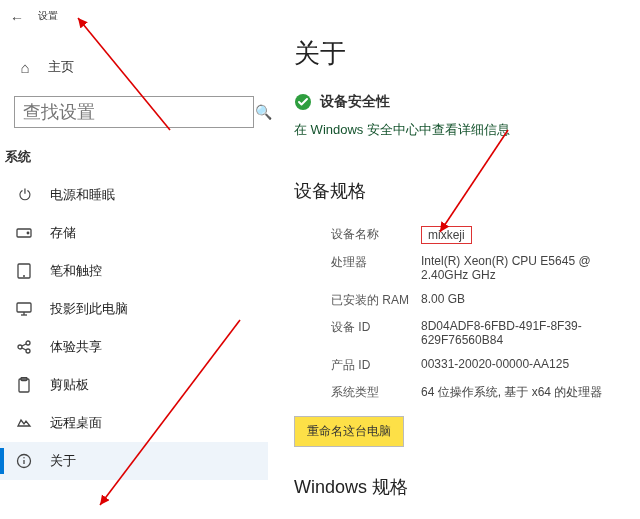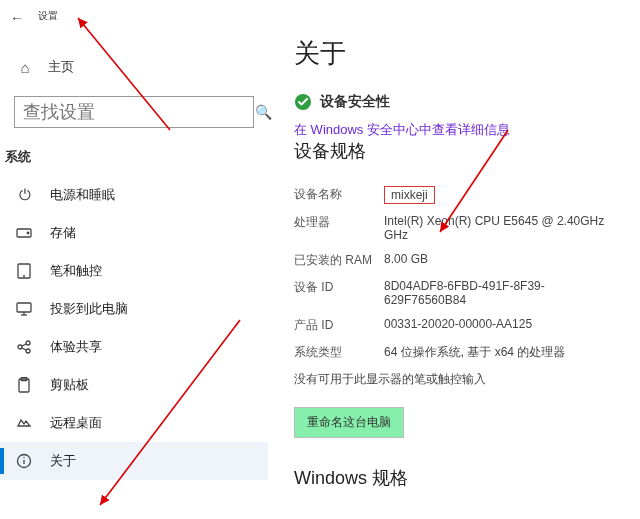--- a/index.html
+++ b/index.html
@@ -107,44 +107,44 @@
     gap: 8px;
     margin-bottom: 10px;
   }
   .shield-ok {
     width: 18px; height: 18px;
     display: inline-flex; align-items: center; justify-content: center;
   }
   .shield-ok svg { width: 18px; height: 18px; }
   .security-row .label { font-weight: 600; font-size: 14px; }
   .link {
-    color: #6d28d9;
+    color: #14532d;
     font-size: 13px;
     cursor: pointer;
     display: inline-block;
+    margin-bottom: 40px;
   }
   .spec-heading {
     font-size: 18px;
     font-weight: 400;
     color: #222;
     margin-bottom: 18px;
   }
   .spec-table { width: 100%; font-size: 12px; }
-  .spec-row { display: flex; padding: 5px 0; }
+  .spec-row { display: flex; padding: 5px 0; margin-left: 37px; }
   .spec-label { width: 90px; color: #555; flex-shrink: 0; }
   .spec-value { flex: 1; color: #444; }
   .name-box {
     border: 1px solid #d33;
     padding: 1px 6px;
     display: inline-block;
     color: #444;
   }
   .rename-btn {
-    margin-top: 14px;
-    background: #86efac;
+    background: #fde047;
     border: 1px solid #bbb;
     padding: 6px 12px;
     font-size: 12px;
     color: #333;
     cursor: pointer;
   }
   .win-spec-heading {
     font-size: 18px;
     font-weight: 400;
     color: #222;
@@ -291,21 +291,20 @@
       </div>
       <div class="spec-row">
         <div class="spec-label">产品 ID</div>
         <div class="spec-value">00331-20020-00000-AA125</div>
       </div>
       <div class="spec-row">
         <div class="spec-label">系统类型</div>
         <div class="spec-value">64 位操作系统, 基于 x64 的处理器</div>
       </div>
       <div class="spec-row">
-        <div class="spec-value">没有可用于此显示器的笔或触控输入</div>
       </div>
     </div>
 
     <button class="rename-btn">重命名这台电脑</button>
 
     <div class="win-spec-heading">Windows 规格</div>
   </div>
 </div>
 
 <svg class="arrow-svg">

